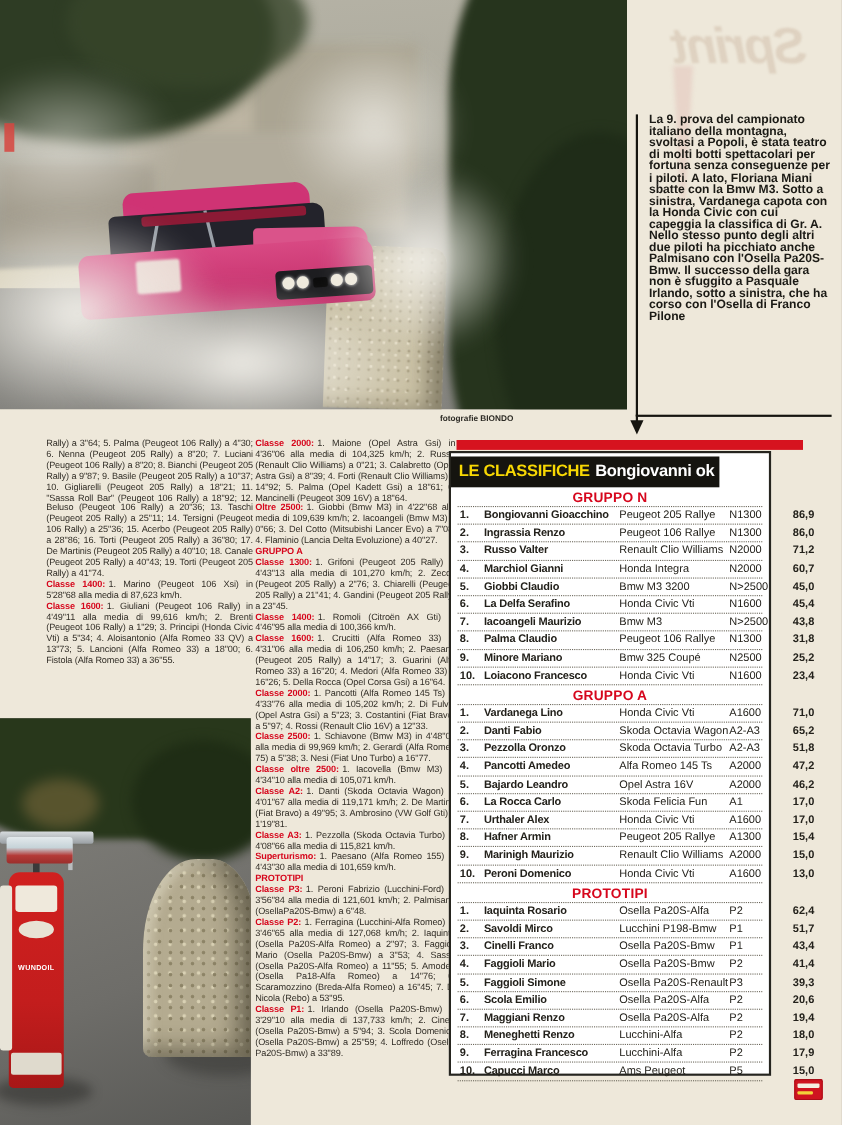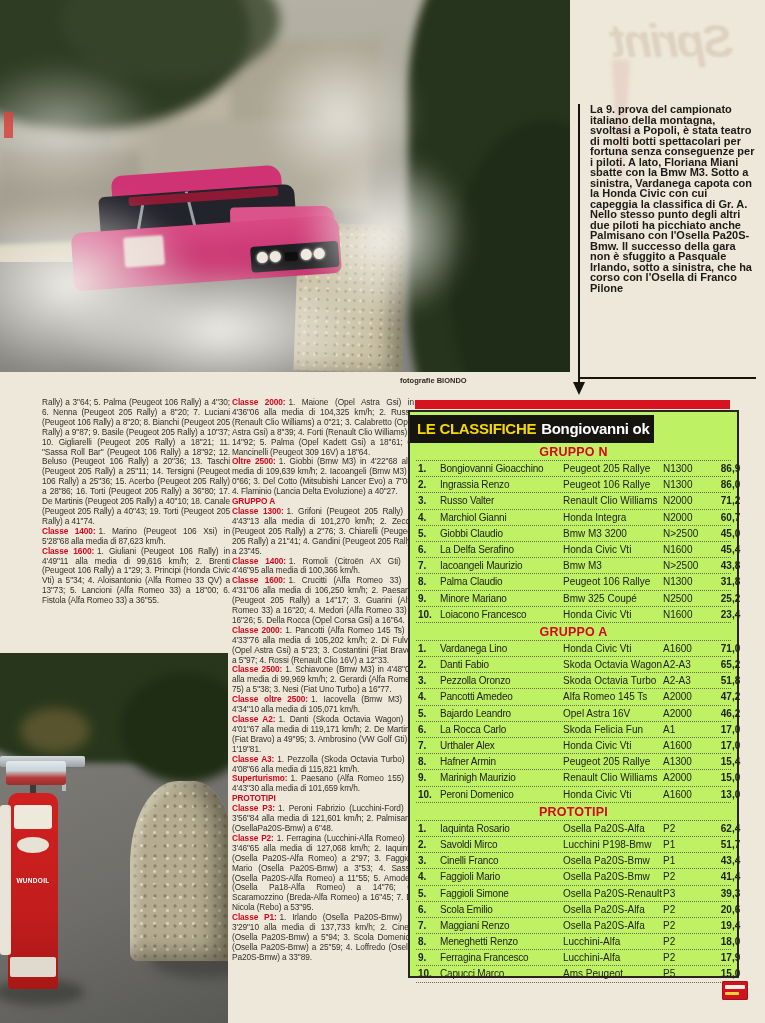--- a/index.html
+++ b/index.html
@@ -90,30 +90,30 @@
   .osella .wing-strut{position:absolute;left:30px;top:22px;width:6px;height:16px;background:#3a3a3a;}
   .osella .body{position:absolute;left:8px;top:32px;width:50px;height:196px;background:linear-gradient(180deg,#d0201f 0%,#c31d1d 60%,#a81717 100%);border-radius:10px 10px 4px 4px;}
   .osella .flank{position:absolute;left:0px;top:44px;width:11px;height:150px;background:#e8e4d8;border-radius:3px;}
   .osella .decal1{position:absolute;left:14px;top:44px;width:38px;height:24px;background:#efe9dc;border-radius:3px;filter:blur(.4px);}
   .osella .decal2{position:absolute;left:17px;top:76px;width:32px;height:16px;background:#e8e2d4;border-radius:50%;filter:blur(.5px);}
   .osella .decaltext{position:absolute;left:10px;top:116px;width:46px;text-align:center;font-size:6.5px;font-weight:bold;color:#fff;letter-spacing:.3px;}
   .osella .tail{position:absolute;left:10px;top:196px;width:46px;height:20px;background:#dfdacd;border-radius:2px;}
   .osella .shadow{position:absolute;left:-6px;top:218px;width:90px;height:26px;background:rgba(25,25,22,.4);border-radius:50%;filter:blur(5px);}
 
   
-  .panel{position:absolute;left:408px;top:410px;width:331px;height:568px;background:#bef264;border:2px solid #26251f;box-sizing:border-box;}
+  .panel{position:absolute;left:408px;top:410px;width:293px;height:568px;background:#ffffff;border:2px solid #26251f;box-sizing:border-box;}
   .panel-redbar{position:absolute;left:5px;top:-12px;width:315px;height:9px;background:#d6131f;}
   .panel-header{margin:3px 0 0 0;width:237px;height:28px;background:#15140f;color:#fff;
     font-size:15px;font-weight:bold;line-height:28px;padding-left:7px;letter-spacing:-.3px;white-space:nowrap;}
   .panel-header .yel{color:#f8d803;margin-right:5px;}
   .sect-head{height:16px;line-height:16px;text-align:center;color:#d6061c;font-weight:bold;font-size:12.5px;letter-spacing:.2px;border-bottom:1px dotted #6b675a;margin:1px 6px 0 6px;}
   .thead,.trow{display:grid;grid-template-columns:24px 123px 100px 55px 25px;margin:0 6px;border-bottom:1px dotted #6b675a;}
   .thead{height:16px;line-height:16px;font-weight:bold;font-size:10.5px;color:#201e18;}
   .trow{height:15.2px;line-height:15.2px;font-size:10px;color:#23211b;white-space:nowrap;}
-  .c-pilota{font-weight:normal;letter-spacing:-.2px;}
+  .c-pilota{font-weight:bold;letter-spacing:-.2px;}
   .c-punti{font-weight:bold;text-align:center;}
   .c-rank{font-weight:bold;padding-left:2px;}
   .thead .h-punti{text-align:right;}
 
   
   .pageno{position:absolute;left:728px;top:980px;font-size:17px;font-weight:bold;color:#14532d;}
   .maglogo{position:absolute;left:722px;top:981px;width:26px;height:19px;background:#cf1420;border-radius:2px;box-shadow:0 0 0 1px #a80e18 inset;}
   .maglogo:before{content:"";position:absolute;left:3px;top:4px;width:20px;height:4px;background:#f5efe2;border-radius:1px;}
   .maglogo:after{content:"";position:absolute;left:3px;top:11px;width:14px;height:3px;background:#f2d23a;border-radius:1px;}
 </style>

